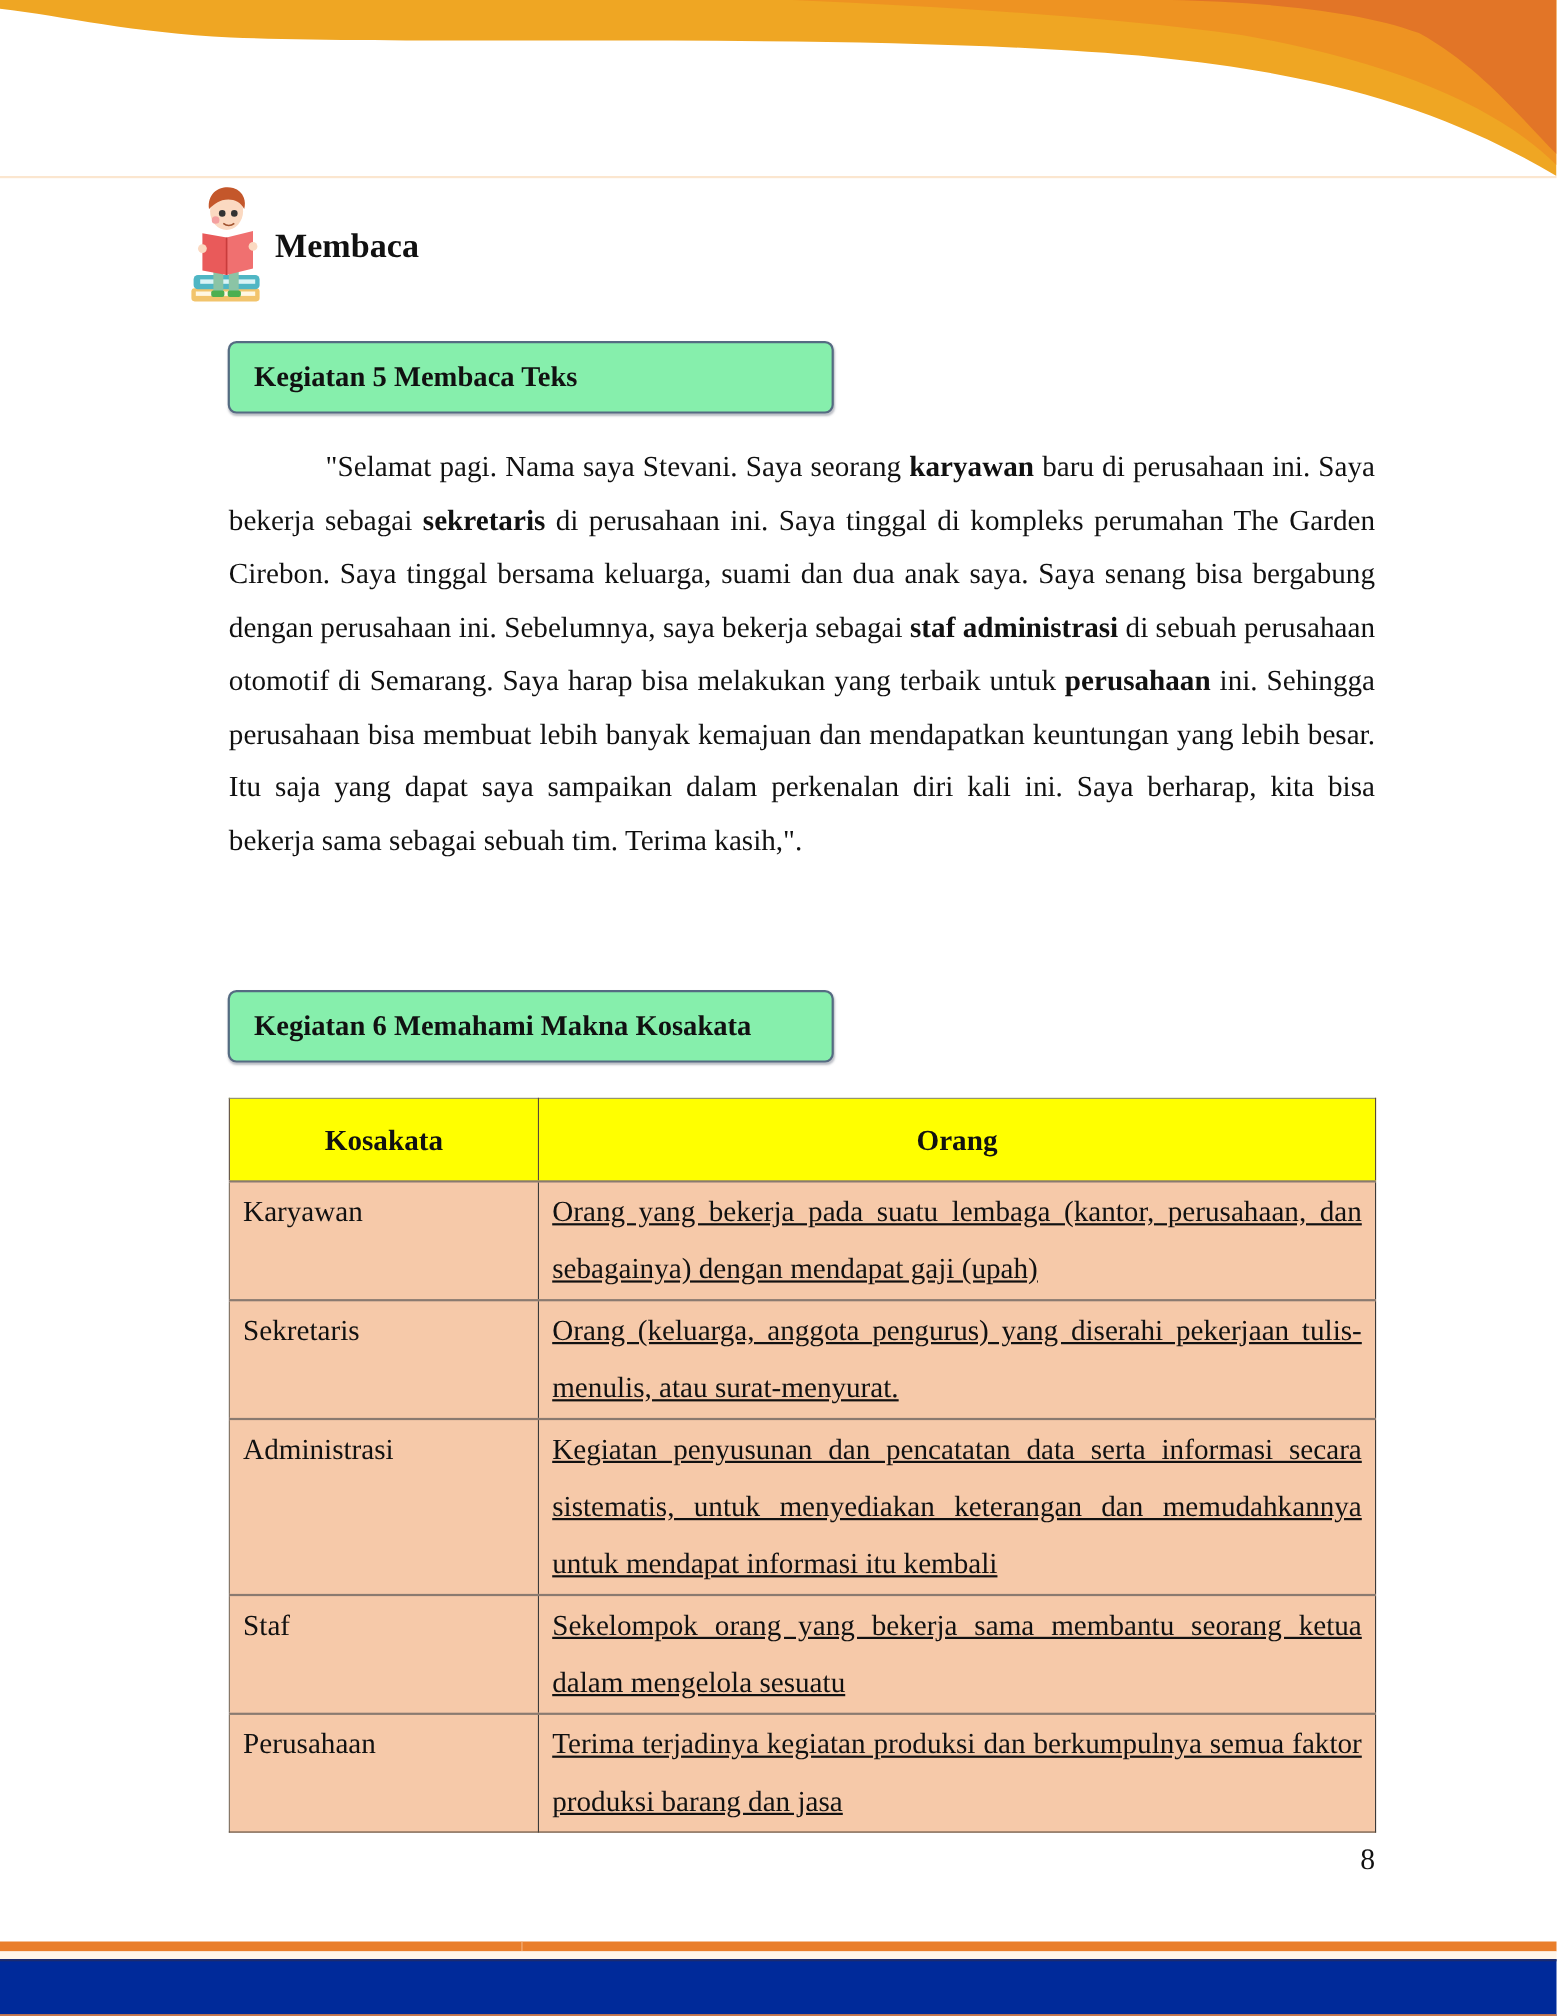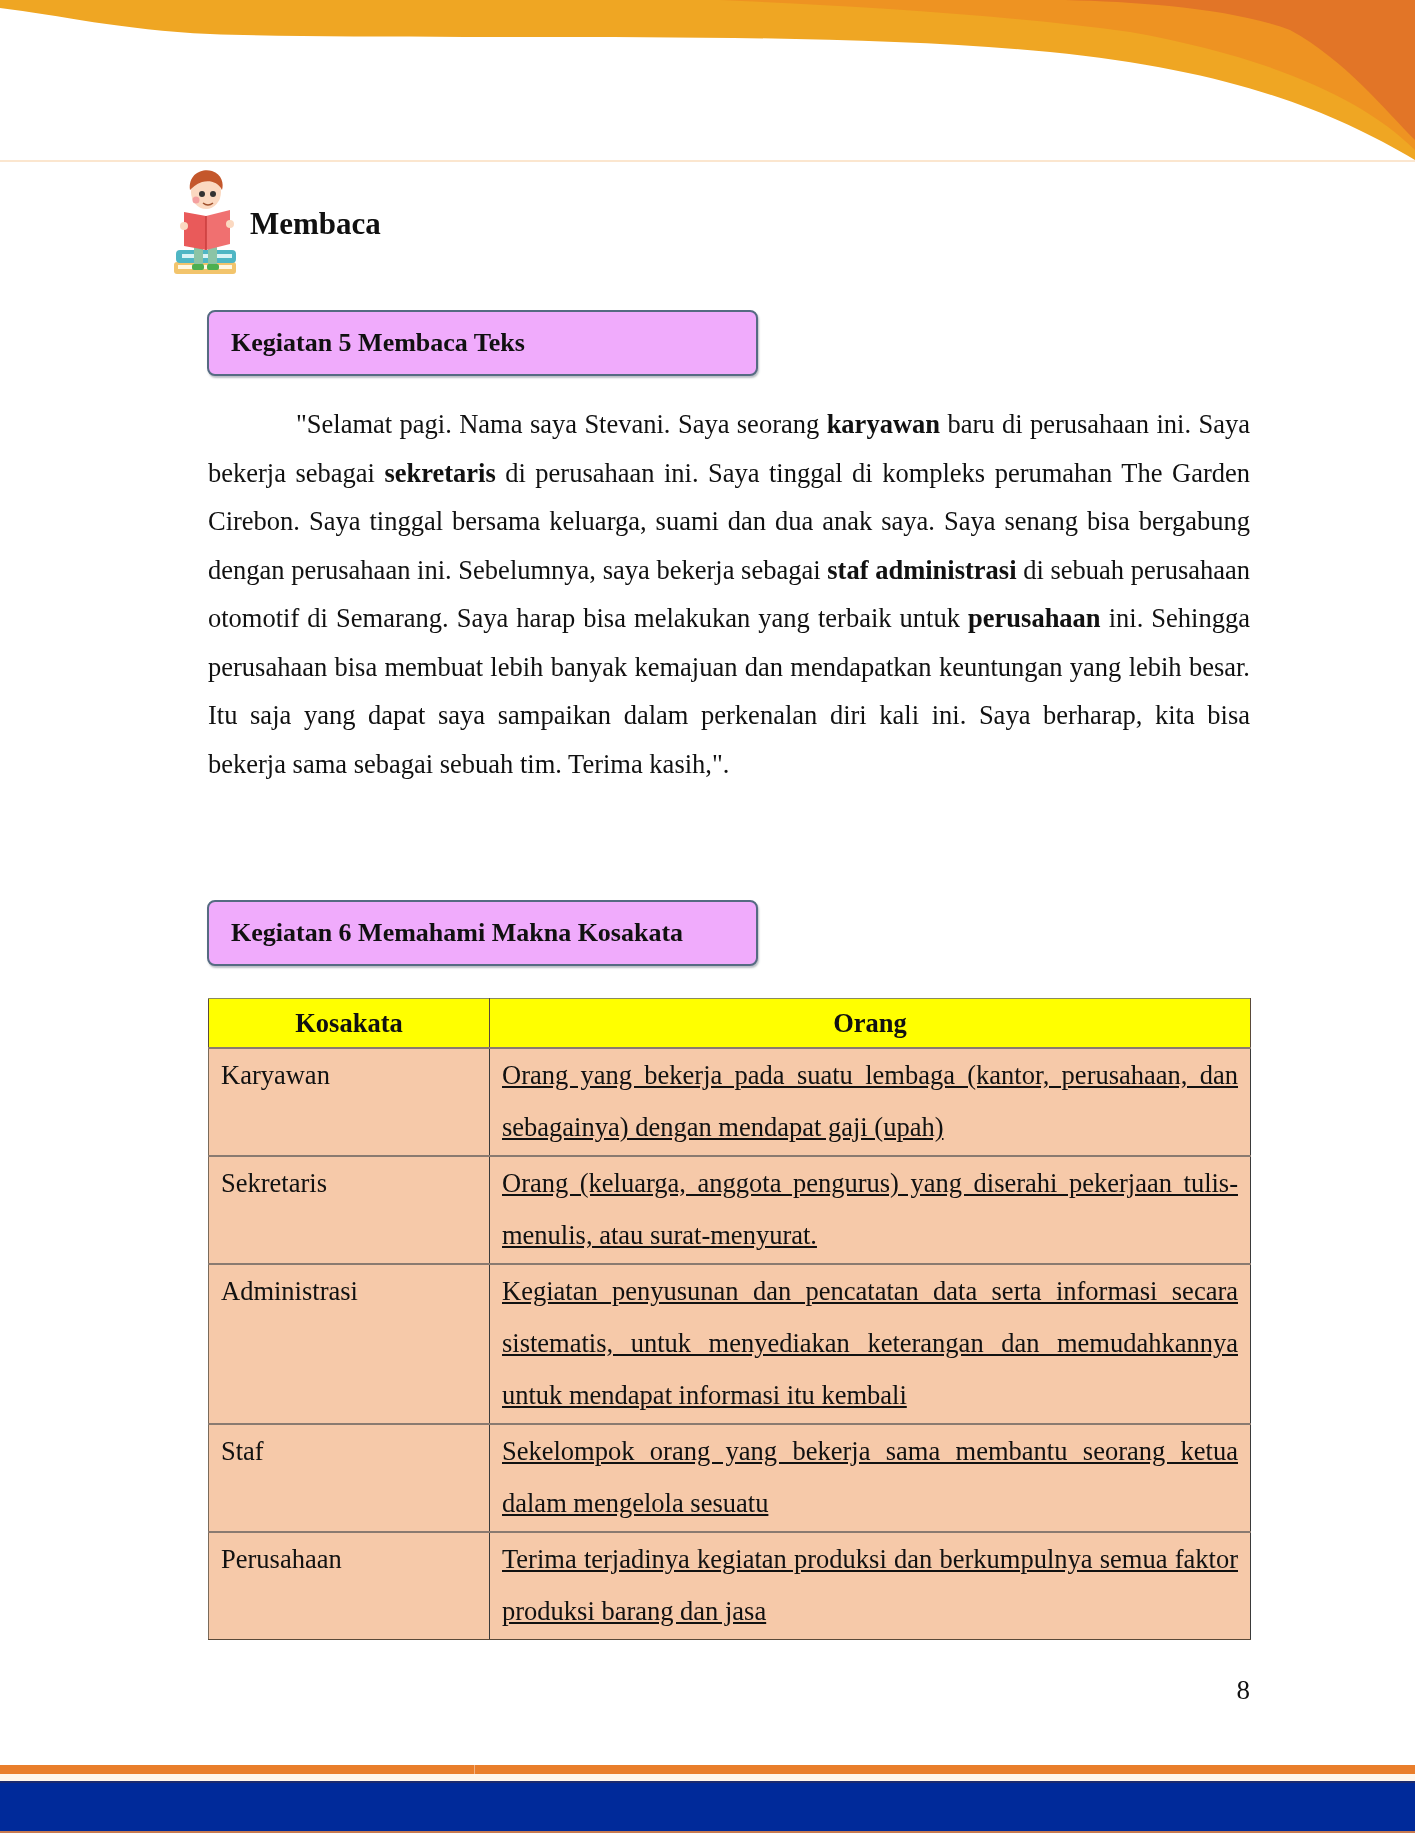--- a/index.html
+++ b/index.html
@@ -49,21 +49,21 @@
       font-size: 31px;
       margin-left: 6px;
       margin-bottom: 2px;
       line-height: 1;
     }
     .activity-box {
       position: absolute;
       left: 207px;
       width: 551px;
       height: 66px;
-      background: #f0abfc;
+      background: #86efac;
       border: 2px solid #556b82;
       border-radius: 8px;
       box-shadow: 1px 2px 2px rgba(60,70,90,0.35);
       display: flex;
       align-items: center;
       box-sizing: border-box;
       padding-left: 22px;
     }
     .activity-box span {
       font-weight: bold;
@@ -90,21 +90,21 @@
       top: 998px;
       width: 1043px;
       border-collapse: collapse;
       font-family: "Liberation Serif", serif;
       font-size: 26.5px;
     }
     .vocab-table th {
       background: #ffff00;
       font-weight: bold;
       height: 48px;
-      padding: 0;
+      padding: 13px;
       text-align: center;
       border: 1.5px solid #5a4a3a;
       border-top: 1px solid #8a8a60;
     }
     .vocab-table td {
       background: #f6c9a9;
       vertical-align: top;
       border: 1.5px solid #5a4a3a;
       border-left: 1px solid #7a6a5a;
       border-right: 1.5px solid #3a3a3a;

